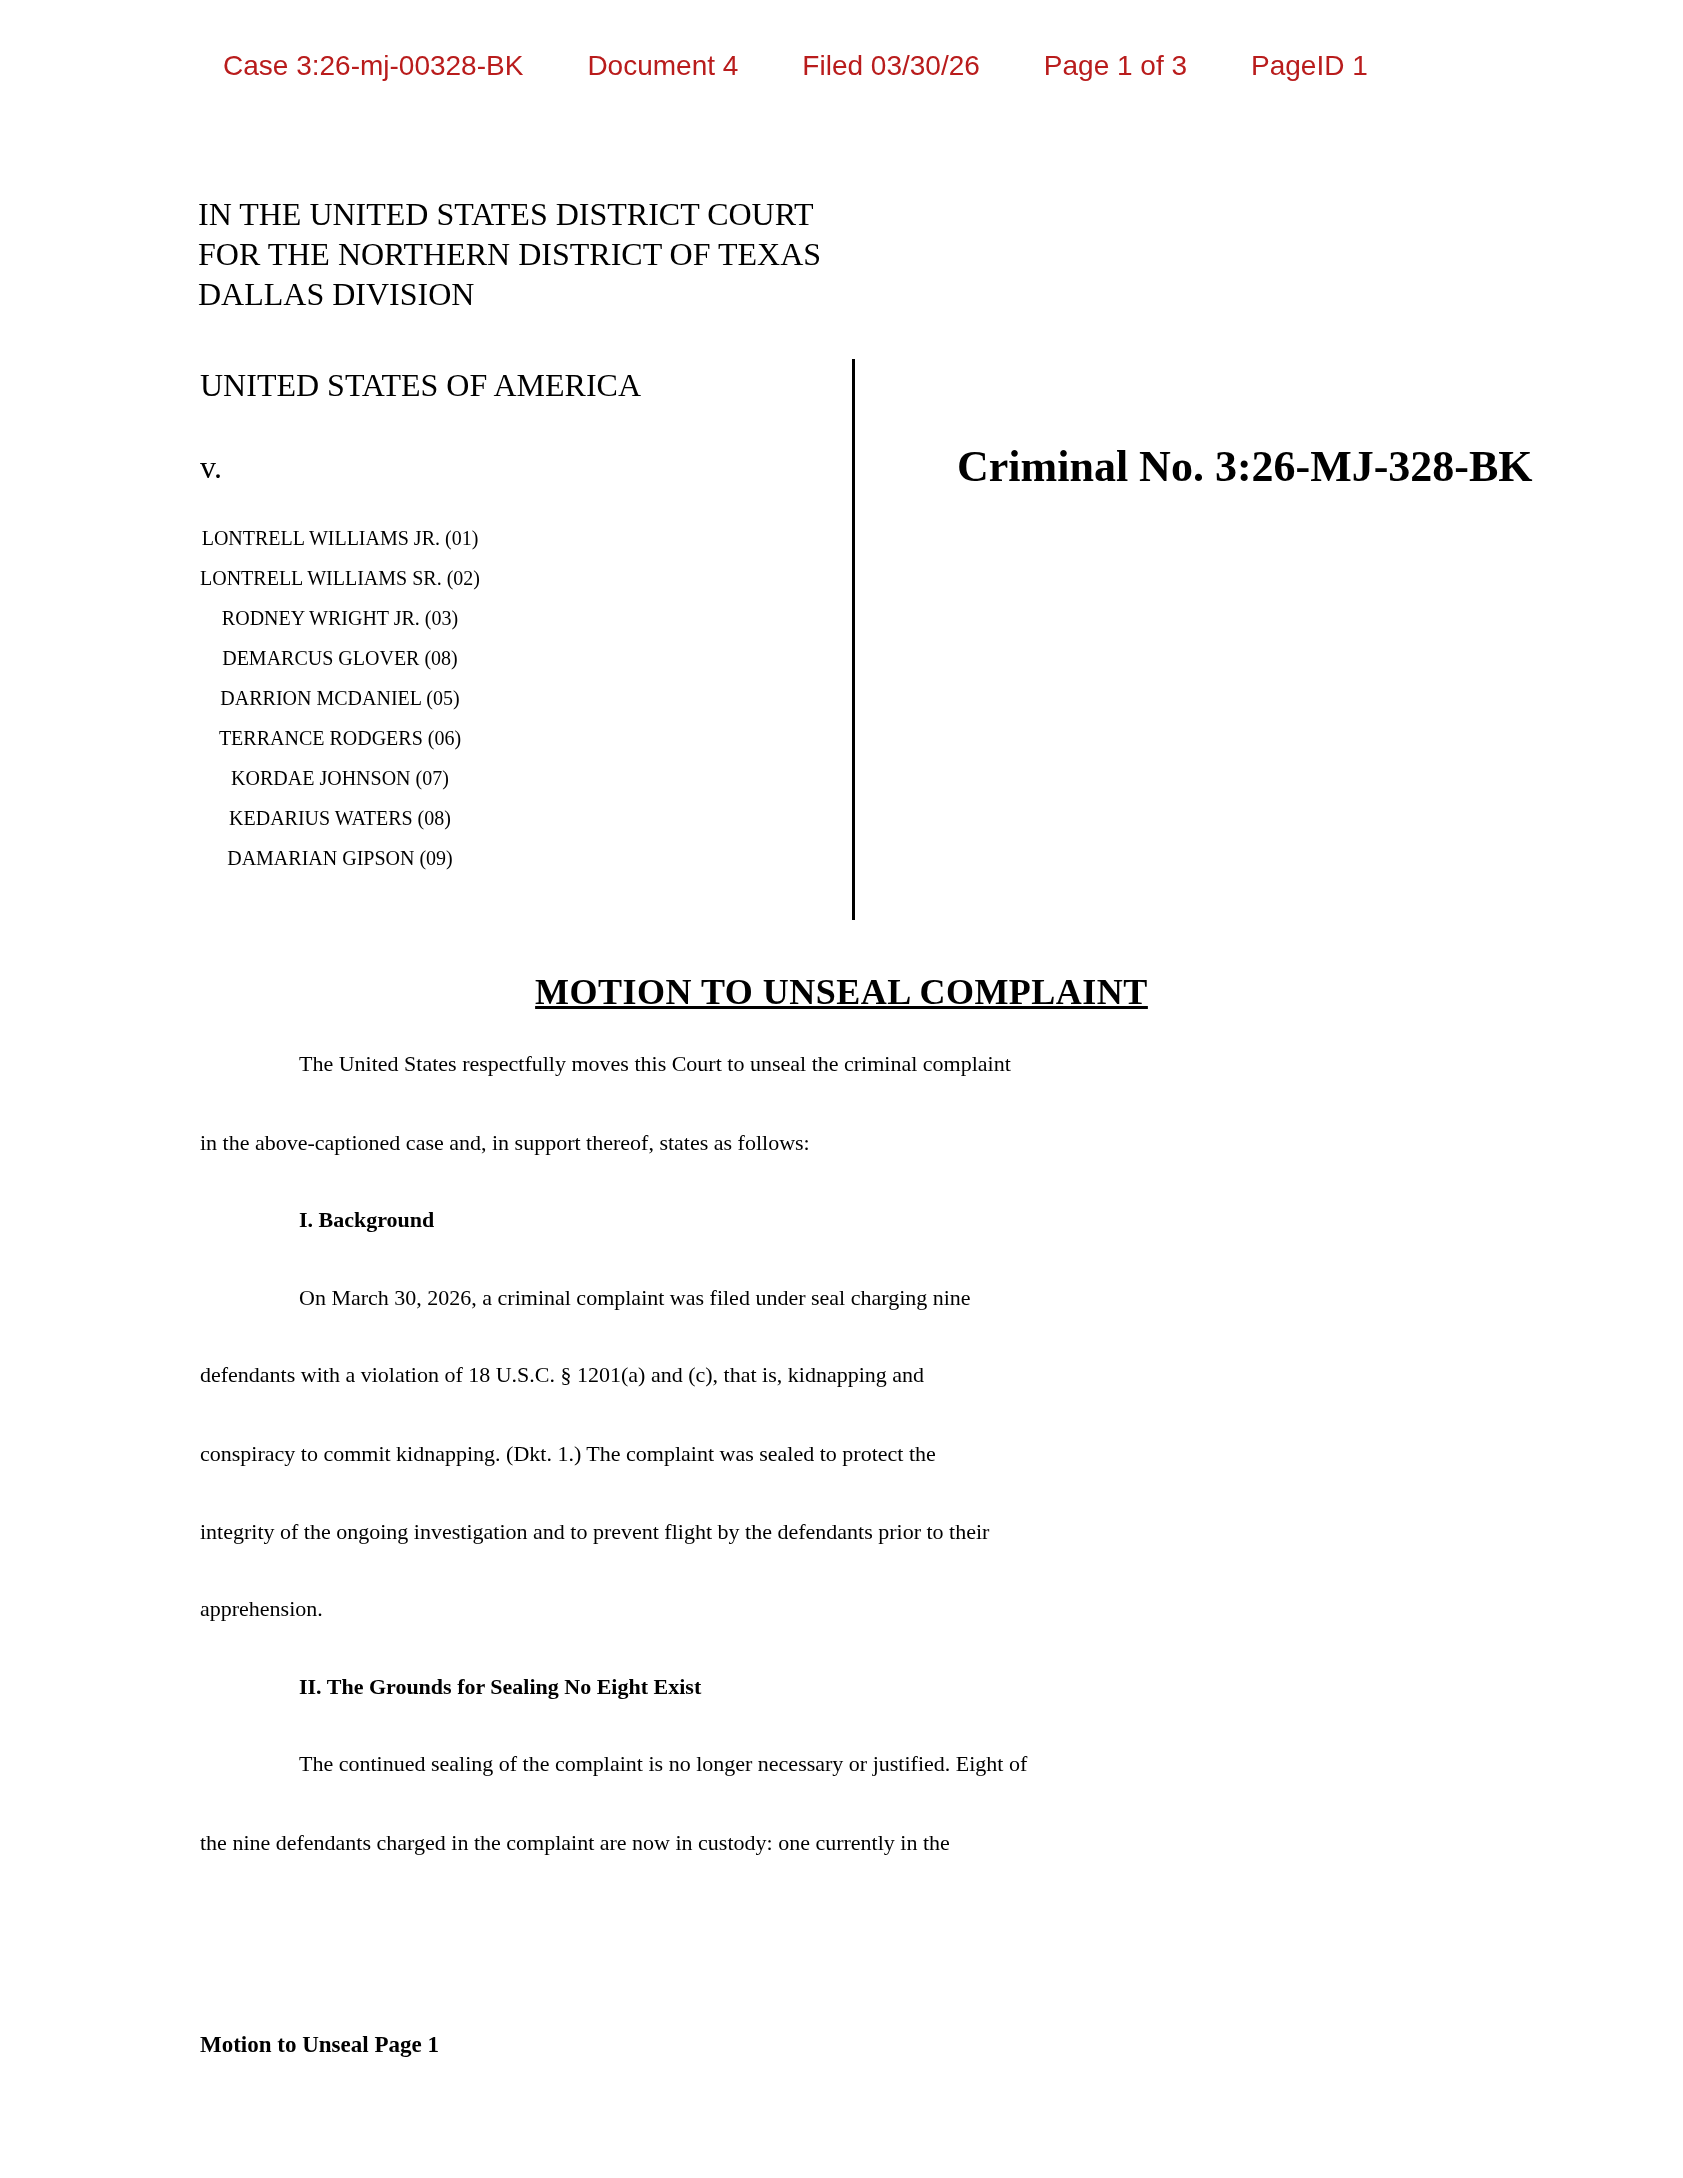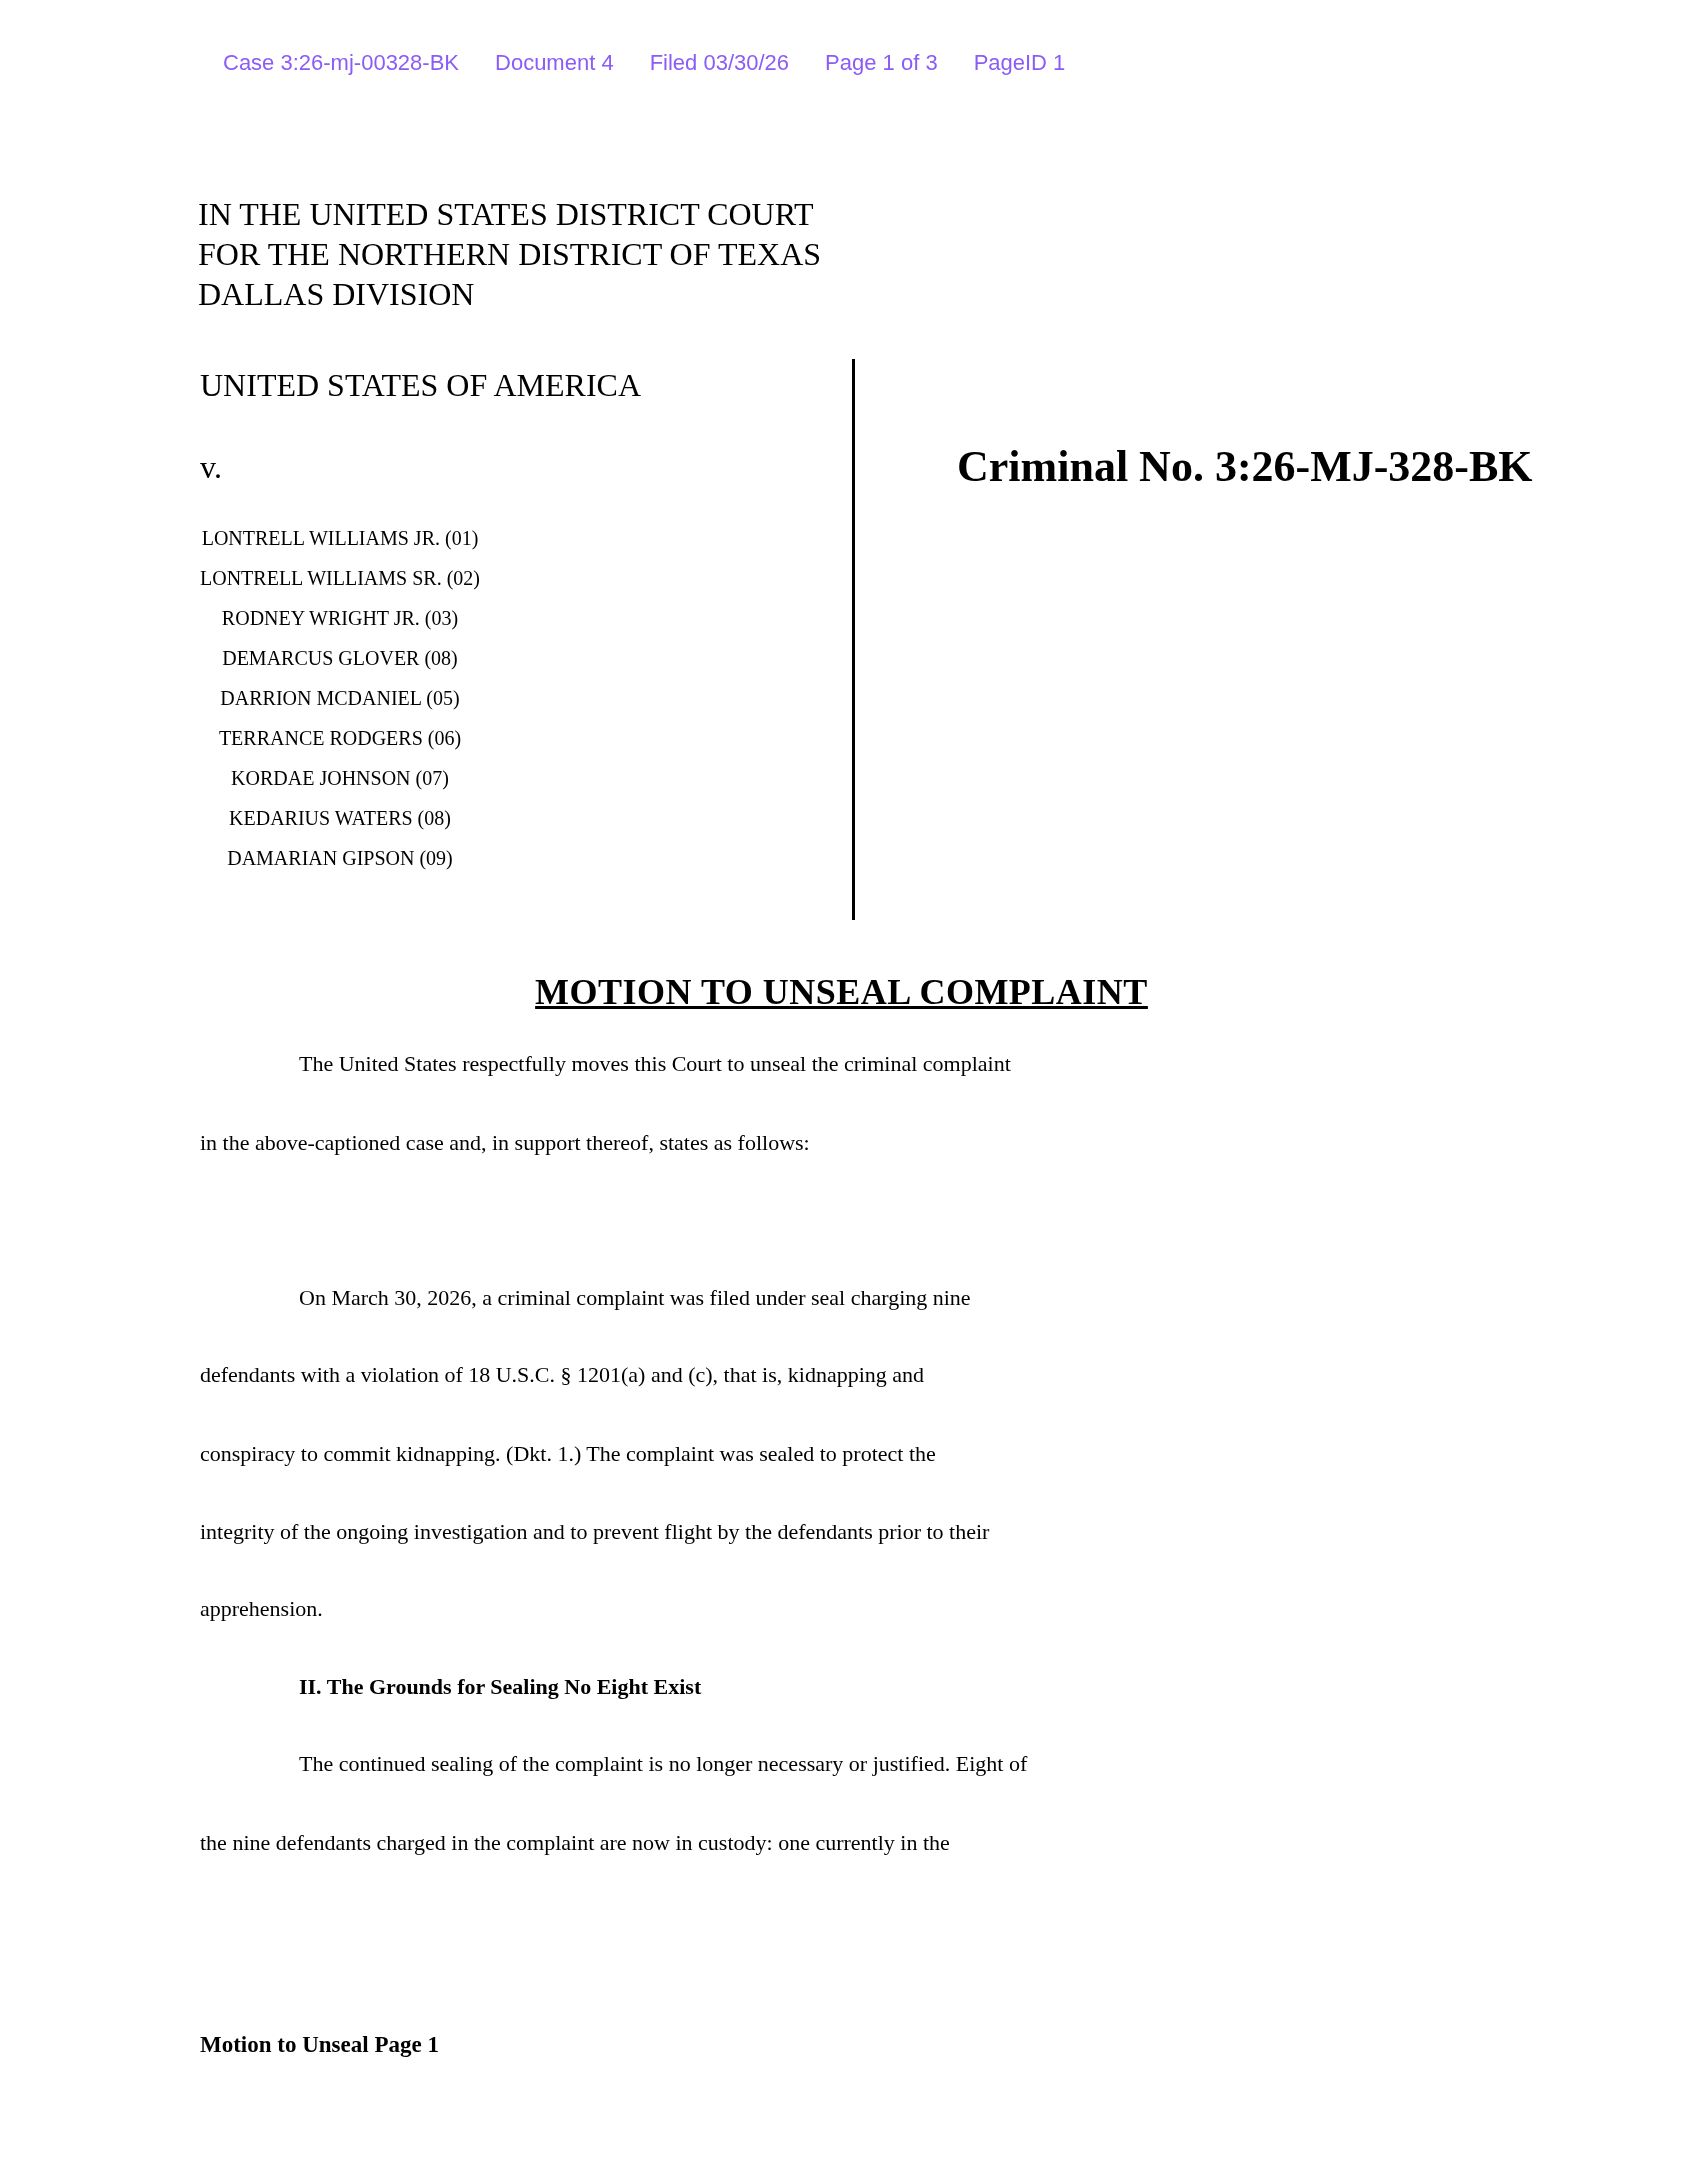--- a/index.html
+++ b/index.html
@@ -16,24 +16,24 @@
     color: #000000;
     overflow: hidden;
   }
 
   
   .stamp {
     position: absolute;
     left: 223px;
     top: 50px;
     display: flex;
-    column-gap: 36px;
+    column-gap: 64px;
     font-family: "Liberation Sans", "DejaVu Sans", sans-serif;
-    font-size: 22px;
-    color: #8b5cf6;
+    font-size: 28px;
+    color: #b91c1c;
     white-space: nowrap;
   }
 
   
   .court-heading {
     position: absolute;
     left: 198px;
     top: 194px;
     width: 1287px;
     text-align: left;
@@ -150,20 +150,21 @@
   </div>
 
   <div class="divider"></div>
 
   <div class="criminal-no">Criminal No. 3:26-MJ-328-BK</div>
 
   <div class="motion-title">MOTION TO UNSEAL COMPLAINT</div>
 
   <div class="body-line indent" style="top:1044px">The United States respectfully moves this Court to unseal the criminal complaint</div>
   <div class="body-line" style="top:1123px">in the above-captioned case and, in support thereof, states as follows:</div>
+  <div class="body-line indent bold" style="top:1200px">I. Background</div>
   <div class="body-line indent" style="top:1278px">On March 30, 2026, a criminal complaint was filed under seal charging nine</div>
   <div class="body-line" style="top:1355px">defendants with a violation of 18 U.S.C. § 1201(a) and (c), that is, kidnapping and</div>
   <div class="body-line" style="top:1434px">conspiracy to commit kidnapping. (Dkt. 1.) The complaint was sealed to protect the</div>
   <div class="body-line" style="top:1512px">integrity of the ongoing investigation and to prevent flight by the defendants prior to their</div>
   <div class="body-line" style="top:1589px">apprehension.</div>
   <div class="body-line indent bold" style="top:1667px">II. The Grounds for Sealing No Eight Exist</div>
   <div class="body-line indent" style="top:1744px">The continued sealing of the complaint is no longer necessary or justified. Eight of</div>
   <div class="body-line" style="top:1823px">the nine defendants charged in the complaint are now in custody: one currently in the</div>
 
   <div class="footer">Motion to Unseal Page 1</div>

